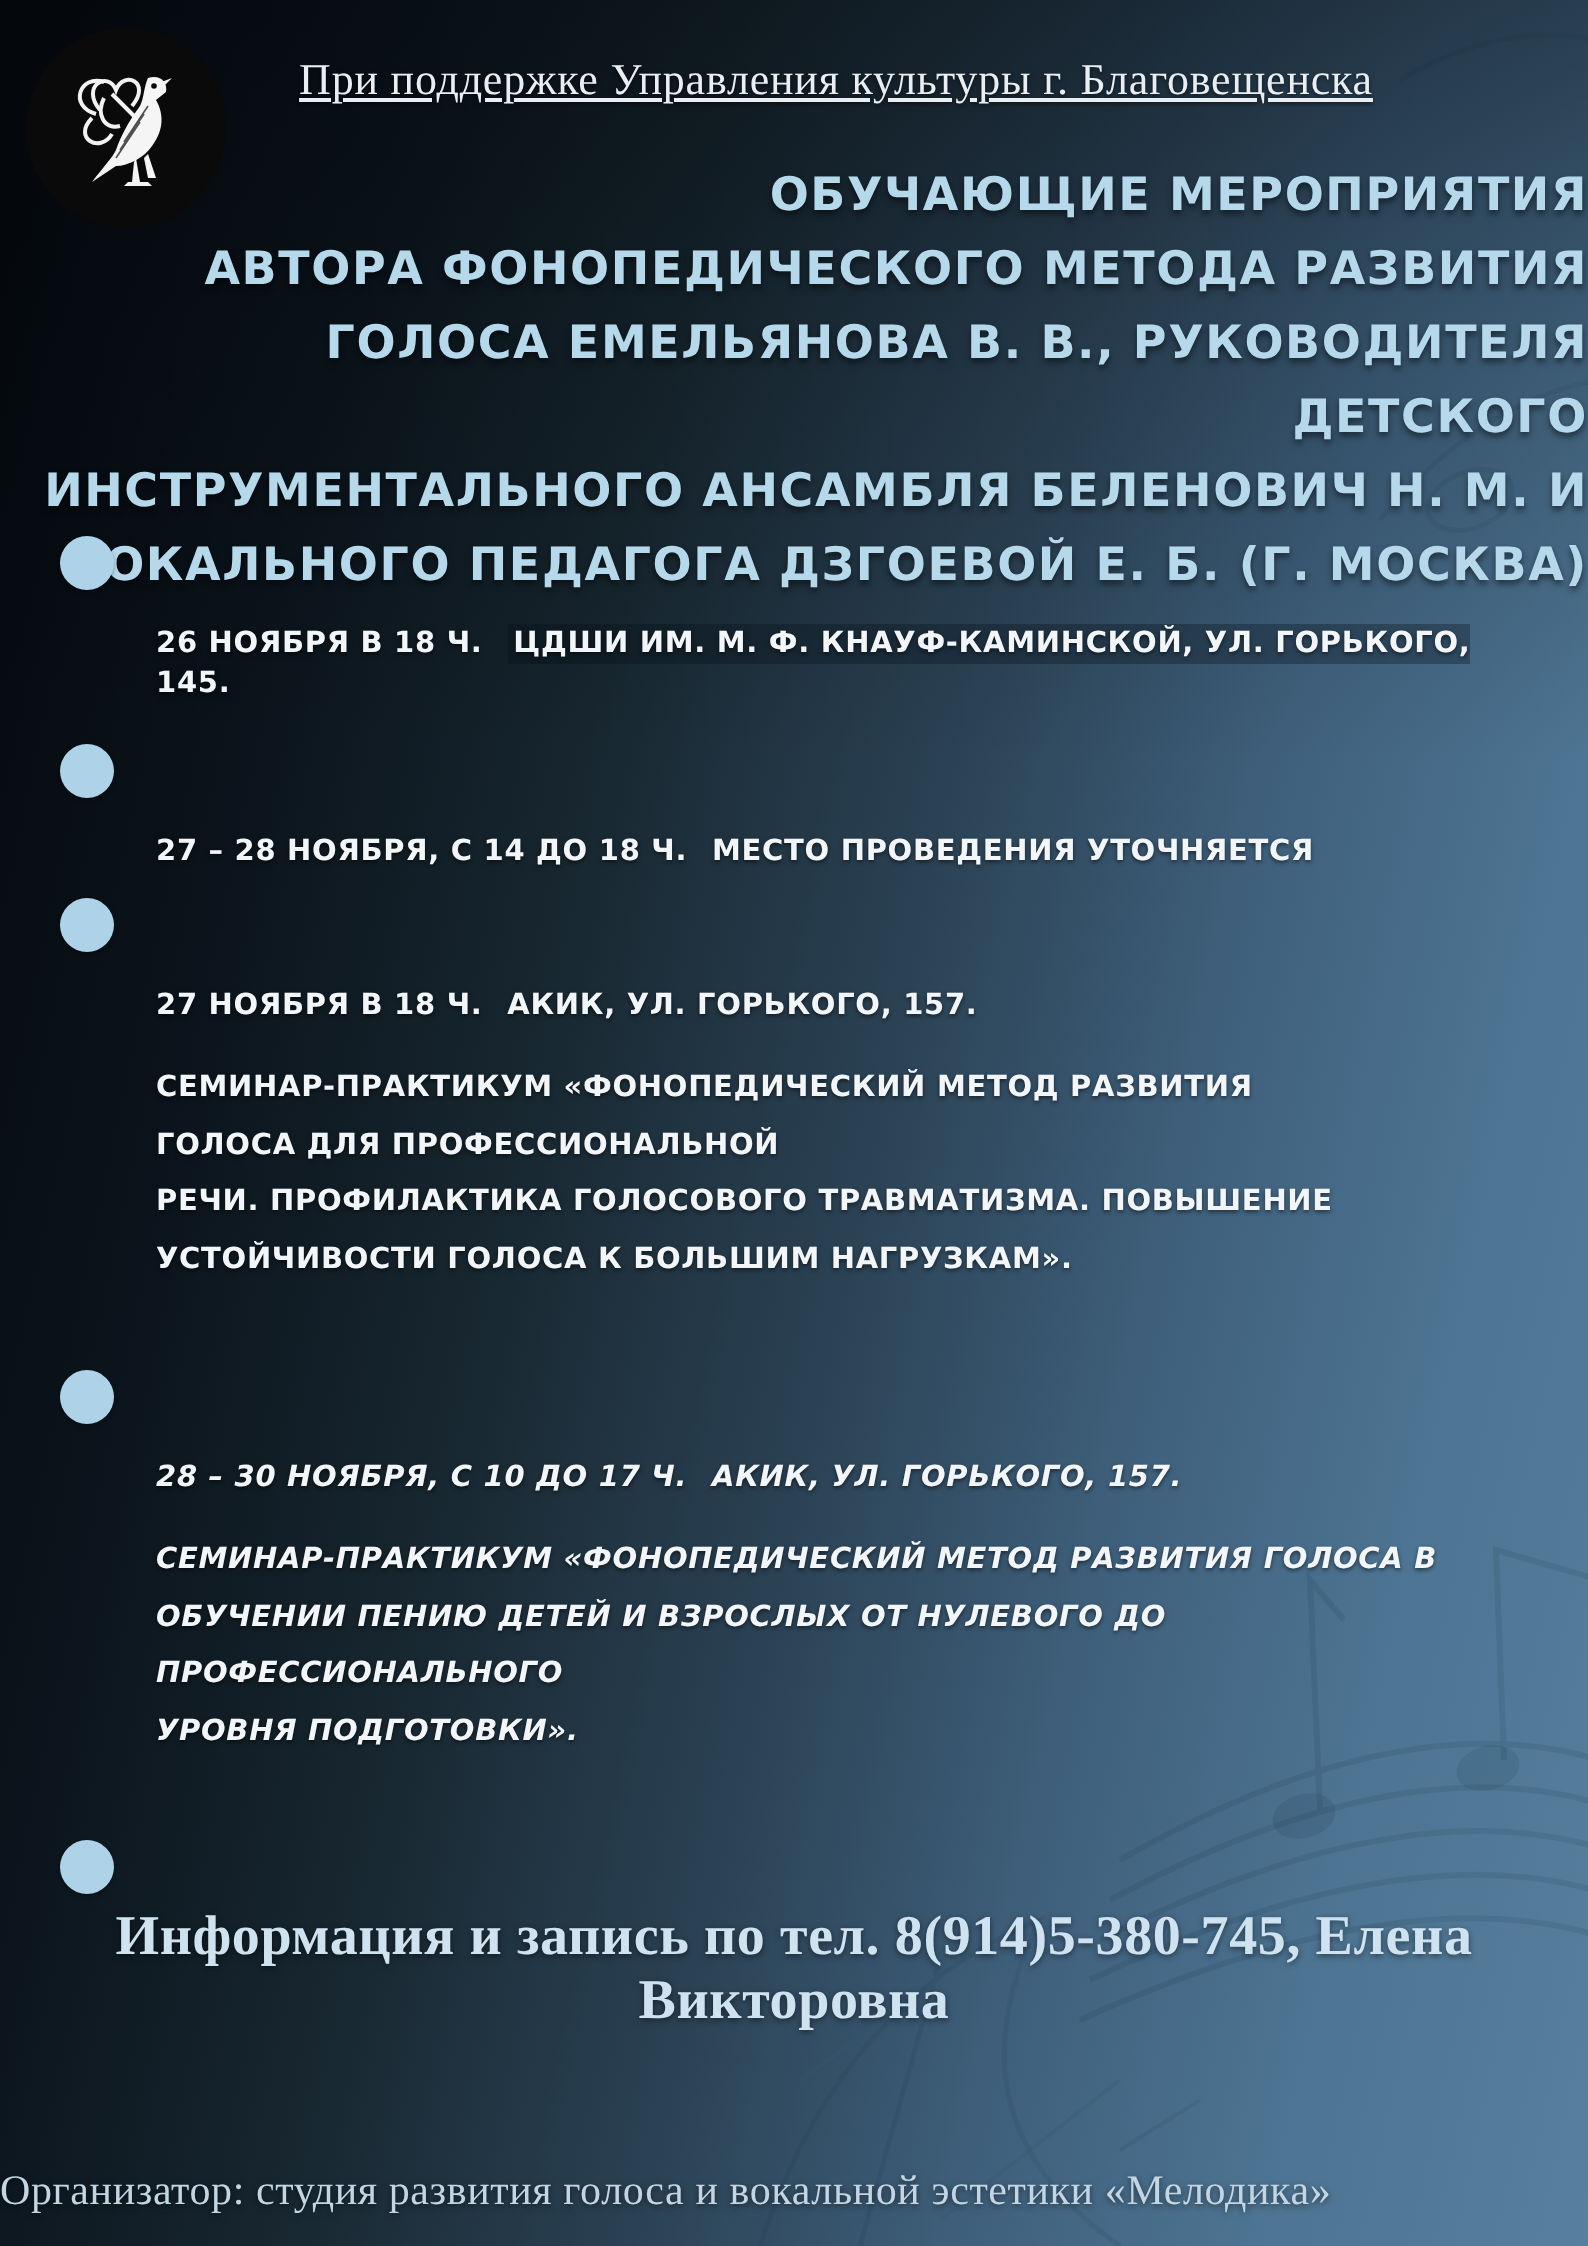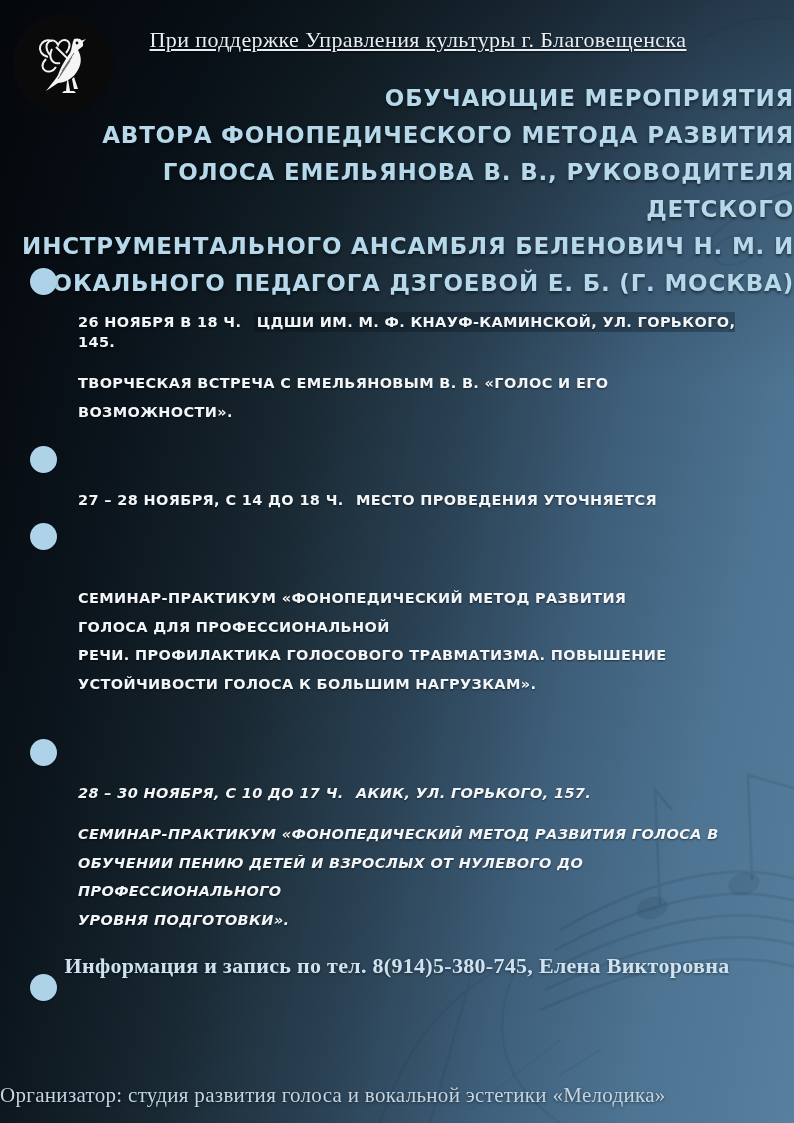--- a/index.html
+++ b/index.html
@@ -87,21 +87,21 @@
     line-height: 28.5px;
     white-space: pre-line;
   }
 
   
   .info-line {
     position: absolute; left: 0; right: 0; top: 953px;
     text-align: center;
     font-family: "Liberation Serif", "DejaVu Serif", serif;
     font-weight: bold;
-    font-size: 22px;
+    font-size: 28px;
     color: #cfe2f0;
     letter-spacing: 0.3px;
     text-shadow: 0 1px 3px rgba(0,0,0,0.5);
   }
   .organizer-line {
     position: absolute; left: 0; right: 0; top: 1083px;
     font-family: "Liberation Serif", "DejaVu Serif", serif;
     font-size: 21px;
     color: #c3d5e2;
     letter-spacing: 0.3px;
@@ -177,37 +177,40 @@
 
 <div class="events">
 
   <div class="event">
     <div class="bullet"></div>
     <div class="event-content">
       <div class="event-date-line">
         <span>26 НОЯБРЯ В 18 Ч.</span>
         <span class="event-place place-hl">ЦДШИ ИМ. М. Ф. КНАУФ-КАМИНСКОЙ, УЛ. ГОРЬКОГО, 145.</span>
       </div>
-      <div class="event-desc">ТВОРЧЕСКАЯ ВСТРЕЧА С ЕМЕЛЬЯНОВЫМ В. В. «ГОЛОС И ЕГО ВОЗМОЖНОСТИ».</div>
     </div>
   </div>
 
   <div class="event gap-sm">
     <div class="bullet"></div>
     <div class="event-content">
       <div class="event-date-line">
         <span>27 – 28 НОЯБРЯ, С 14 ДО 18 Ч.</span>
         <span class="event-place">МЕСТО ПРОВЕДЕНИЯ УТОЧНЯЕТСЯ</span>
       </div>
     </div>
   </div>
 
   <div class="event gap-xs">
     <div class="bullet"></div>
     <div class="event-content">
+      <div class="event-date-line">
+        <span>27 НОЯБРЯ В 18 Ч.</span>
+        <span class="event-place">АКИК, УЛ. ГОРЬКОГО, 157.</span>
+      </div>
       <div class="event-desc">СЕМИНАР-ПРАКТИКУМ «ФОНОПЕДИЧЕСКИЙ МЕТОД РАЗВИТИЯ
 ГОЛОСА ДЛЯ ПРОФЕССИОНАЛЬНОЙ
 РЕЧИ. ПРОФИЛАКТИКА ГОЛОСОВОГО ТРАВМАТИЗМА. ПОВЫШЕНИЕ
 УСТОЙЧИВОСТИ ГОЛОСА К БОЛЬШИМ НАГРУЗКАМ».</div>
     </div>
   </div>
 
   <div class="event gap-lg">
     <div class="bullet"></div>
     <div class="event-content">

